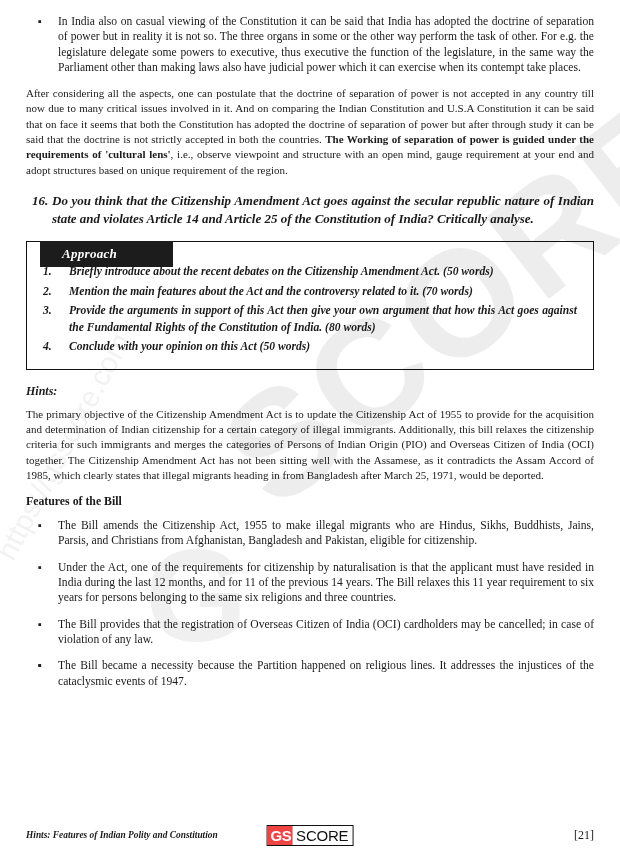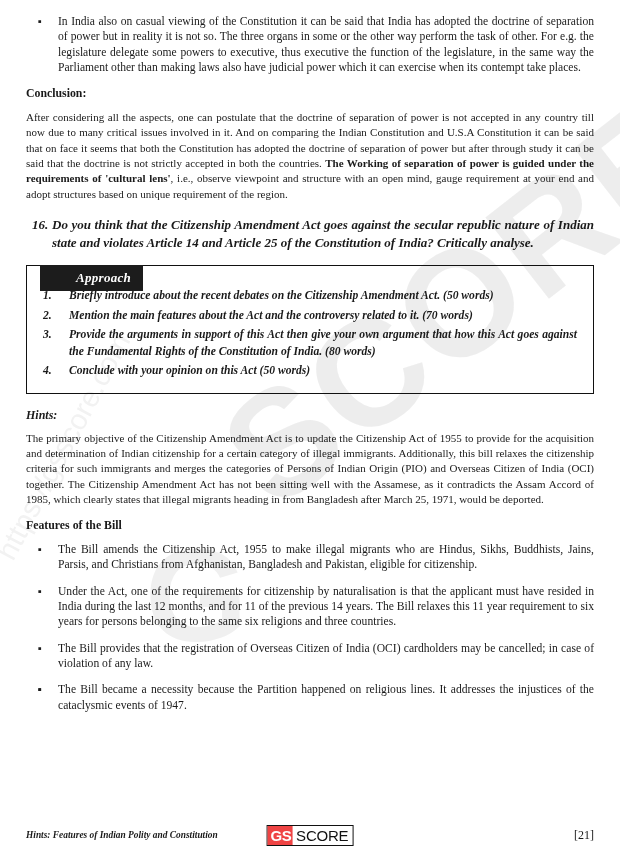--- a/index.html
+++ b/index.html
@@ -133,28 +133,28 @@
 
   
   .approach-wrap {
     margin: 0 0 14px 0;
     position: relative;
   }
   .approach-tab {
     position: absolute;
     left: 14px;
     top: 0;
-    width: 103px;
+    width: 133px;
     height: 26px;
     background: #1c1c1c;
     z-index: 3;
     display: flex;
     align-items: center;
     box-sizing: border-box;
-    padding-left: 36px;
+    padding-left: 22px;
   }
   .approach-tab-label {
     color: #ffffff;
     font-style: italic;
     font-weight: 700;
     font-size: 13px;
     letter-spacing: .3px;
   }
   .approach-box {
     border: 1.2px solid #111111;
@@ -253,21 +253,20 @@
 
 <div class="page">
 
   <ul class="bullet-list">
     <li class="bullet-item">
       <span class="dot">▪</span>
       <span>In India also on casual viewing of the Constitution it can be said that India has adopted the doctrine of separation of power but in reality it is not so. The three organs in some or the other way perform the task of other. For e.g. the legislature delegate some powers to executive, thus executive the function of the legislature, in the same way the Parliament other than making laws also have judicial power which it can exercise when its contempt take places.</span>
     </li>
   </ul>
 
-  <h3 class="section">Conclusion:</h3>
   <p class="body"><span>After considering all the aspects, one can postulate that the doctrine of separation of power is not accepted in any country till now due to many critical issues involved in it. And on comparing the Indian Constitution and U.S.A Constitution it can be said that on face it seems that both the Constitution has adopted the doctrine of separation of power but after through study it can be said that the doctrine is not strictly accepted in both the countries. </span><span class="bold">The Working of separation of power is guided under the requirements of 'cultural lens'</span><span>, i.e., observe viewpoint and structure with an open mind, gauge requirement at your end and adopt structures based on unique requirement of the region.</span></p>
 
   <div class="question">
     <span class="q-num">16.</span>
     <span class="q-text">Do you think that the Citizenship Amendment Act goes against the secular republic nature of Indian state and violates Article 14 and Article 25 of the Constitution of India? Critically analyse.</span>
   </div>
 
   <div class="approach-wrap">
     <div class="approach-tab">
       <span class="approach-tab-label">Approach</span>

